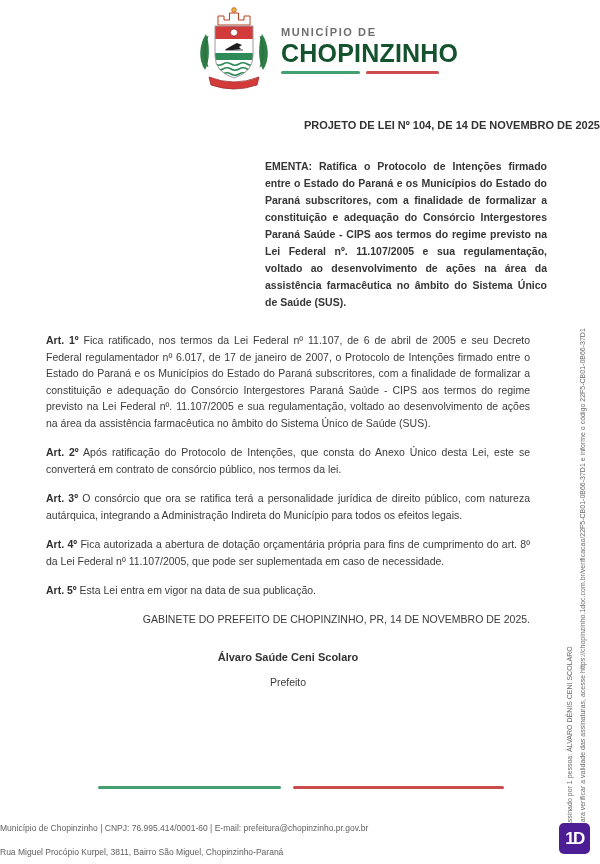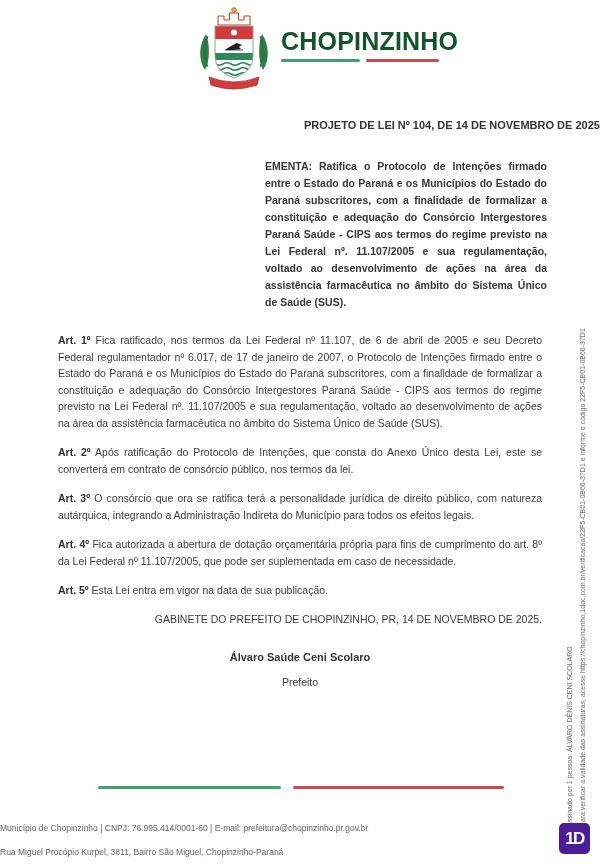--- a/index.html
+++ b/index.html
@@ -24,21 +24,21 @@
   
   .doc-title { position:absolute; top:119px; left:3px; width:100%; text-align:right;
                font-size:11px; font-weight:bold; color:#333; }
 
   
   .ementa { position:absolute; top:158px; left:265px; width:282px;
             font-size:10.5px; font-weight:bold; line-height:17px;
             text-align:justify; color:#363636; }
 
   
-  .content { position:absolute; top:332px; left:58px; width:484px; }
+  .content { position:absolute; top:332px; left:46px; width:484px; }
   .article { font-size:10.5px; line-height:16.5px; text-align:justify; margin-bottom:13px; color:#3b3b3b; }
   .article b { color:#303030; }
   .gabinete { margin-top:14px; text-align:right; font-size:10.5px; color:#3b3b3b; }
   .signer-name { margin-top:26px; text-align:center; font-size:11px; font-weight:bold; color:#333; }
   .signer-role { margin-top:13px; text-align:center; font-size:10.5px; color:#3b3b3b; }
 
   
   .footer-divider { position:absolute; top:786px; left:98px; width:406px; height:3px; display:flex; }
   .footer-divider .seg-g { width:45%; background:#43a071; border-radius:2px; }
   .footer-divider .gap  { width:3%; }
@@ -88,20 +88,21 @@
         <rect x="19" y="47" width="38" height="7" fill="#2e8b57"></rect>
         <path d="M19 58 q4 2.5 8 0 t8 0 t8 0 t8 0 t8 0" fill="none" stroke="#2e8b57" stroke-width="1.6"></path>
         <path d="M19 63 q4 2.5 8 0 t8 0 t8 0 t8 0 t8 0" fill="none" stroke="#2e8b57" stroke-width="1.6"></path>
         <path d="M19 68 q4 2.5 8 0 t8 0 t8 0 t8 0 t8 0" fill="none" stroke="#2e8b57" stroke-width="1.6"></path>
       </g>
       <path d="M19 20 H57 V50 Q57 66 38 72 Q19 66 19 50 Z" fill="none" stroke="#9a9a9a" stroke-width="1"></path>
 
       <path d="M13 71 Q38 81 63 71 L61 79 Q38 87 15 79 Z" fill="#d33b3b" stroke="#9e2a2a" stroke-width="0.8"></path>
     </svg>
     <div class="wordmark">
+      <div class="org-line1">MUNICÍPIO DE</div>
       <div class="org-line2">CHOPINZINHO</div>
       <div class="flag-underline">
         <span class="seg-g"></span>
           <span class="gap"></span>
           <span class="seg-r"></span>
       </div>
     </div>
   </div>
 
   <div class="doc-title">PROJETO DE LEI Nº 104, DE 14 DE NOVEMBRO DE 2025.</div>

